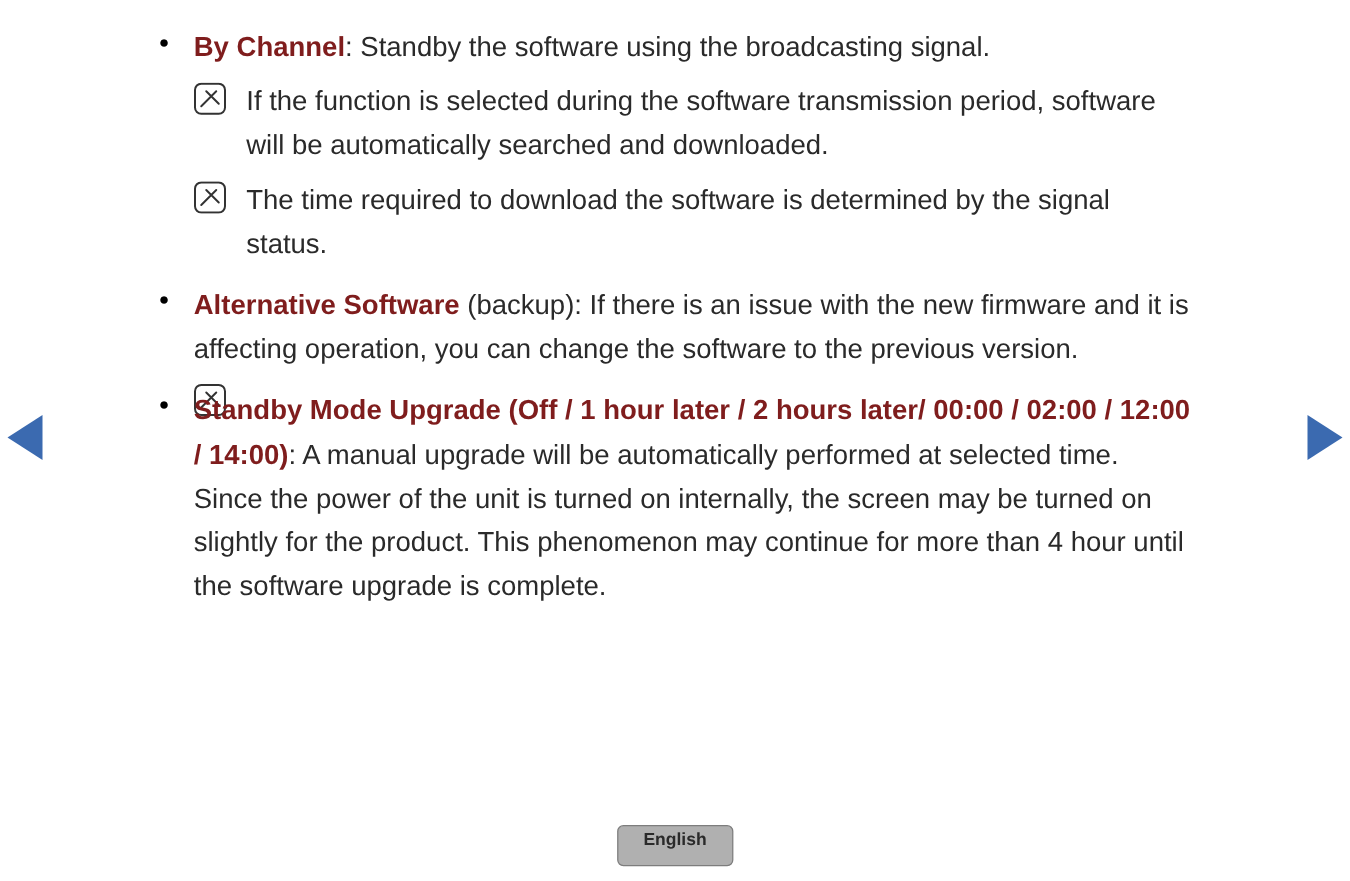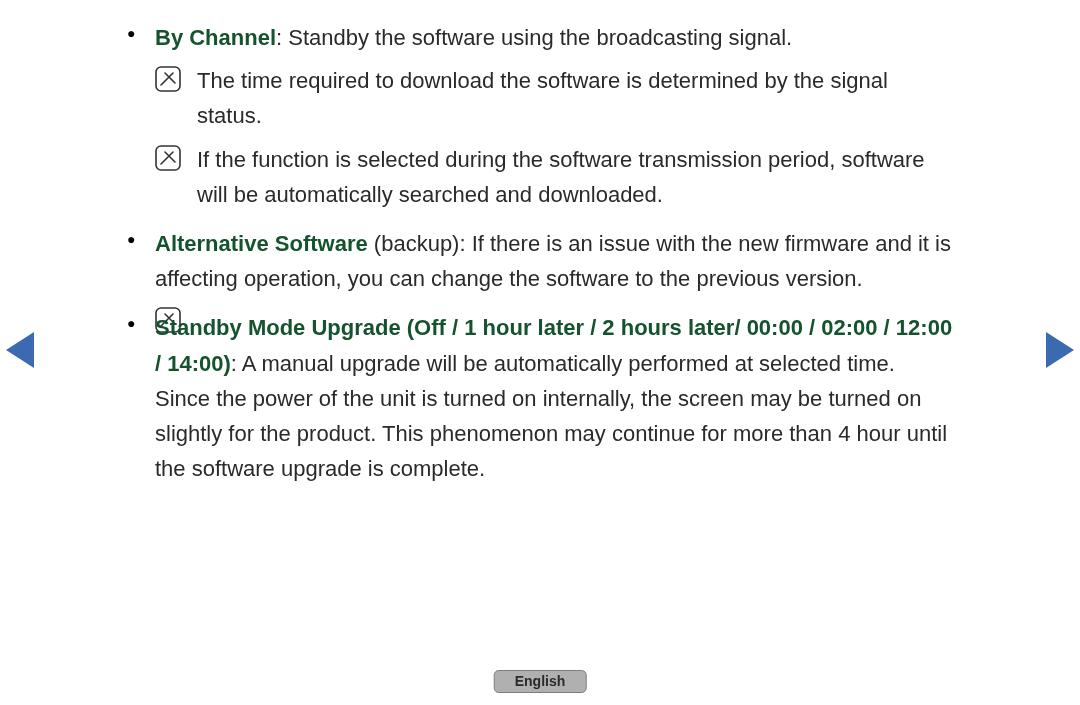--- a/index.html
+++ b/index.html
@@ -27,21 +27,21 @@
   }
   .bullet-item::before {
     content: "●";
     position: absolute;
     left: -28px;
     top: 2px;
     font-size: 14px;
     color: #000;
   }
   .term {
-    color: #14532d;
+    color: #7f1d1d;
     font-weight: 600;
   }
   .note-line {
     position: relative;
     margin-left: 72px;
     margin-bottom: 8px;
   }
   .note-icon {
     position: absolute;
     left: -42px;
@@ -67,51 +67,51 @@
     border-left: 28px solid #3b6ab0;
   }
   .lang-badge {
     position: absolute;
     bottom: 12px;
     left: 50%;
     transform: translateX(-50%);
     background: #b0b0b0;
     border: 1px solid #7d7d7d;
     border-radius: 5px;
-    padding: 2px 20px 3px 20px;
+    padding: 2px 20px 13px 20px;
     font-size: 14px;
     font-weight: 600;
     color: #2a2a2a;
   }
 </style>
 </head>
 <body>
 
 <div class="content">
 
   <div class="bullet-item">
     <span class="term">By Channel</span><span>: Standby the software using the broadcasting signal.</span>
   </div>
   <div class="note-line">
     <span class="note-icon">
       <svg width="26" height="26" viewBox="0 0 26 26">
           <rect x="1" y="1" width="24" height="24" rx="5" ry="5" fill="none" stroke="#333" stroke-width="1.6"></rect>
           <path d="M6 19 L18 7 M10 7 L20 17" stroke="#333" stroke-width="1.6" stroke-linecap="round" fill="none"></path>
         </svg>
     </span>
-    <span>The time required to download the software is determined by the signal status.</span>
+    <span>If the function is selected during the software transmission period, software will be automatically searched and downloaded.</span>
   </div>
   <div class="note-line">
     <span class="note-icon">
       <svg width="26" height="26" viewBox="0 0 26 26">
           <rect x="1" y="1" width="24" height="24" rx="5" ry="5" fill="none" stroke="#333" stroke-width="1.6"></rect>
           <path d="M6 19 L18 7 M10 7 L20 17" stroke="#333" stroke-width="1.6" stroke-linecap="round" fill="none"></path>
         </svg>
     </span>
-    <span>If the function is selected during the software transmission period, software will be automatically searched and downloaded.</span>
+    <span>The time required to download the software is determined by the signal status.</span>
   </div>
 
   <div class="bullet-item" style="margin-top:14px;">
     <span class="term">Alternative Software</span><span> (backup): If there is an issue with the new firmware and it is affecting operation, you can change the software to the previous version.</span>
   </div>
   <div class="note-line">
     <span class="note-icon">
       <svg width="26" height="26" viewBox="0 0 26 26">
           <rect x="1" y="1" width="24" height="24" rx="5" ry="5" fill="none" stroke="#333" stroke-width="1.6"></rect>
           <path d="M6 19 L18 7 M10 7 L20 17" stroke="#333" stroke-width="1.6" stroke-linecap="round" fill="none"></path>

